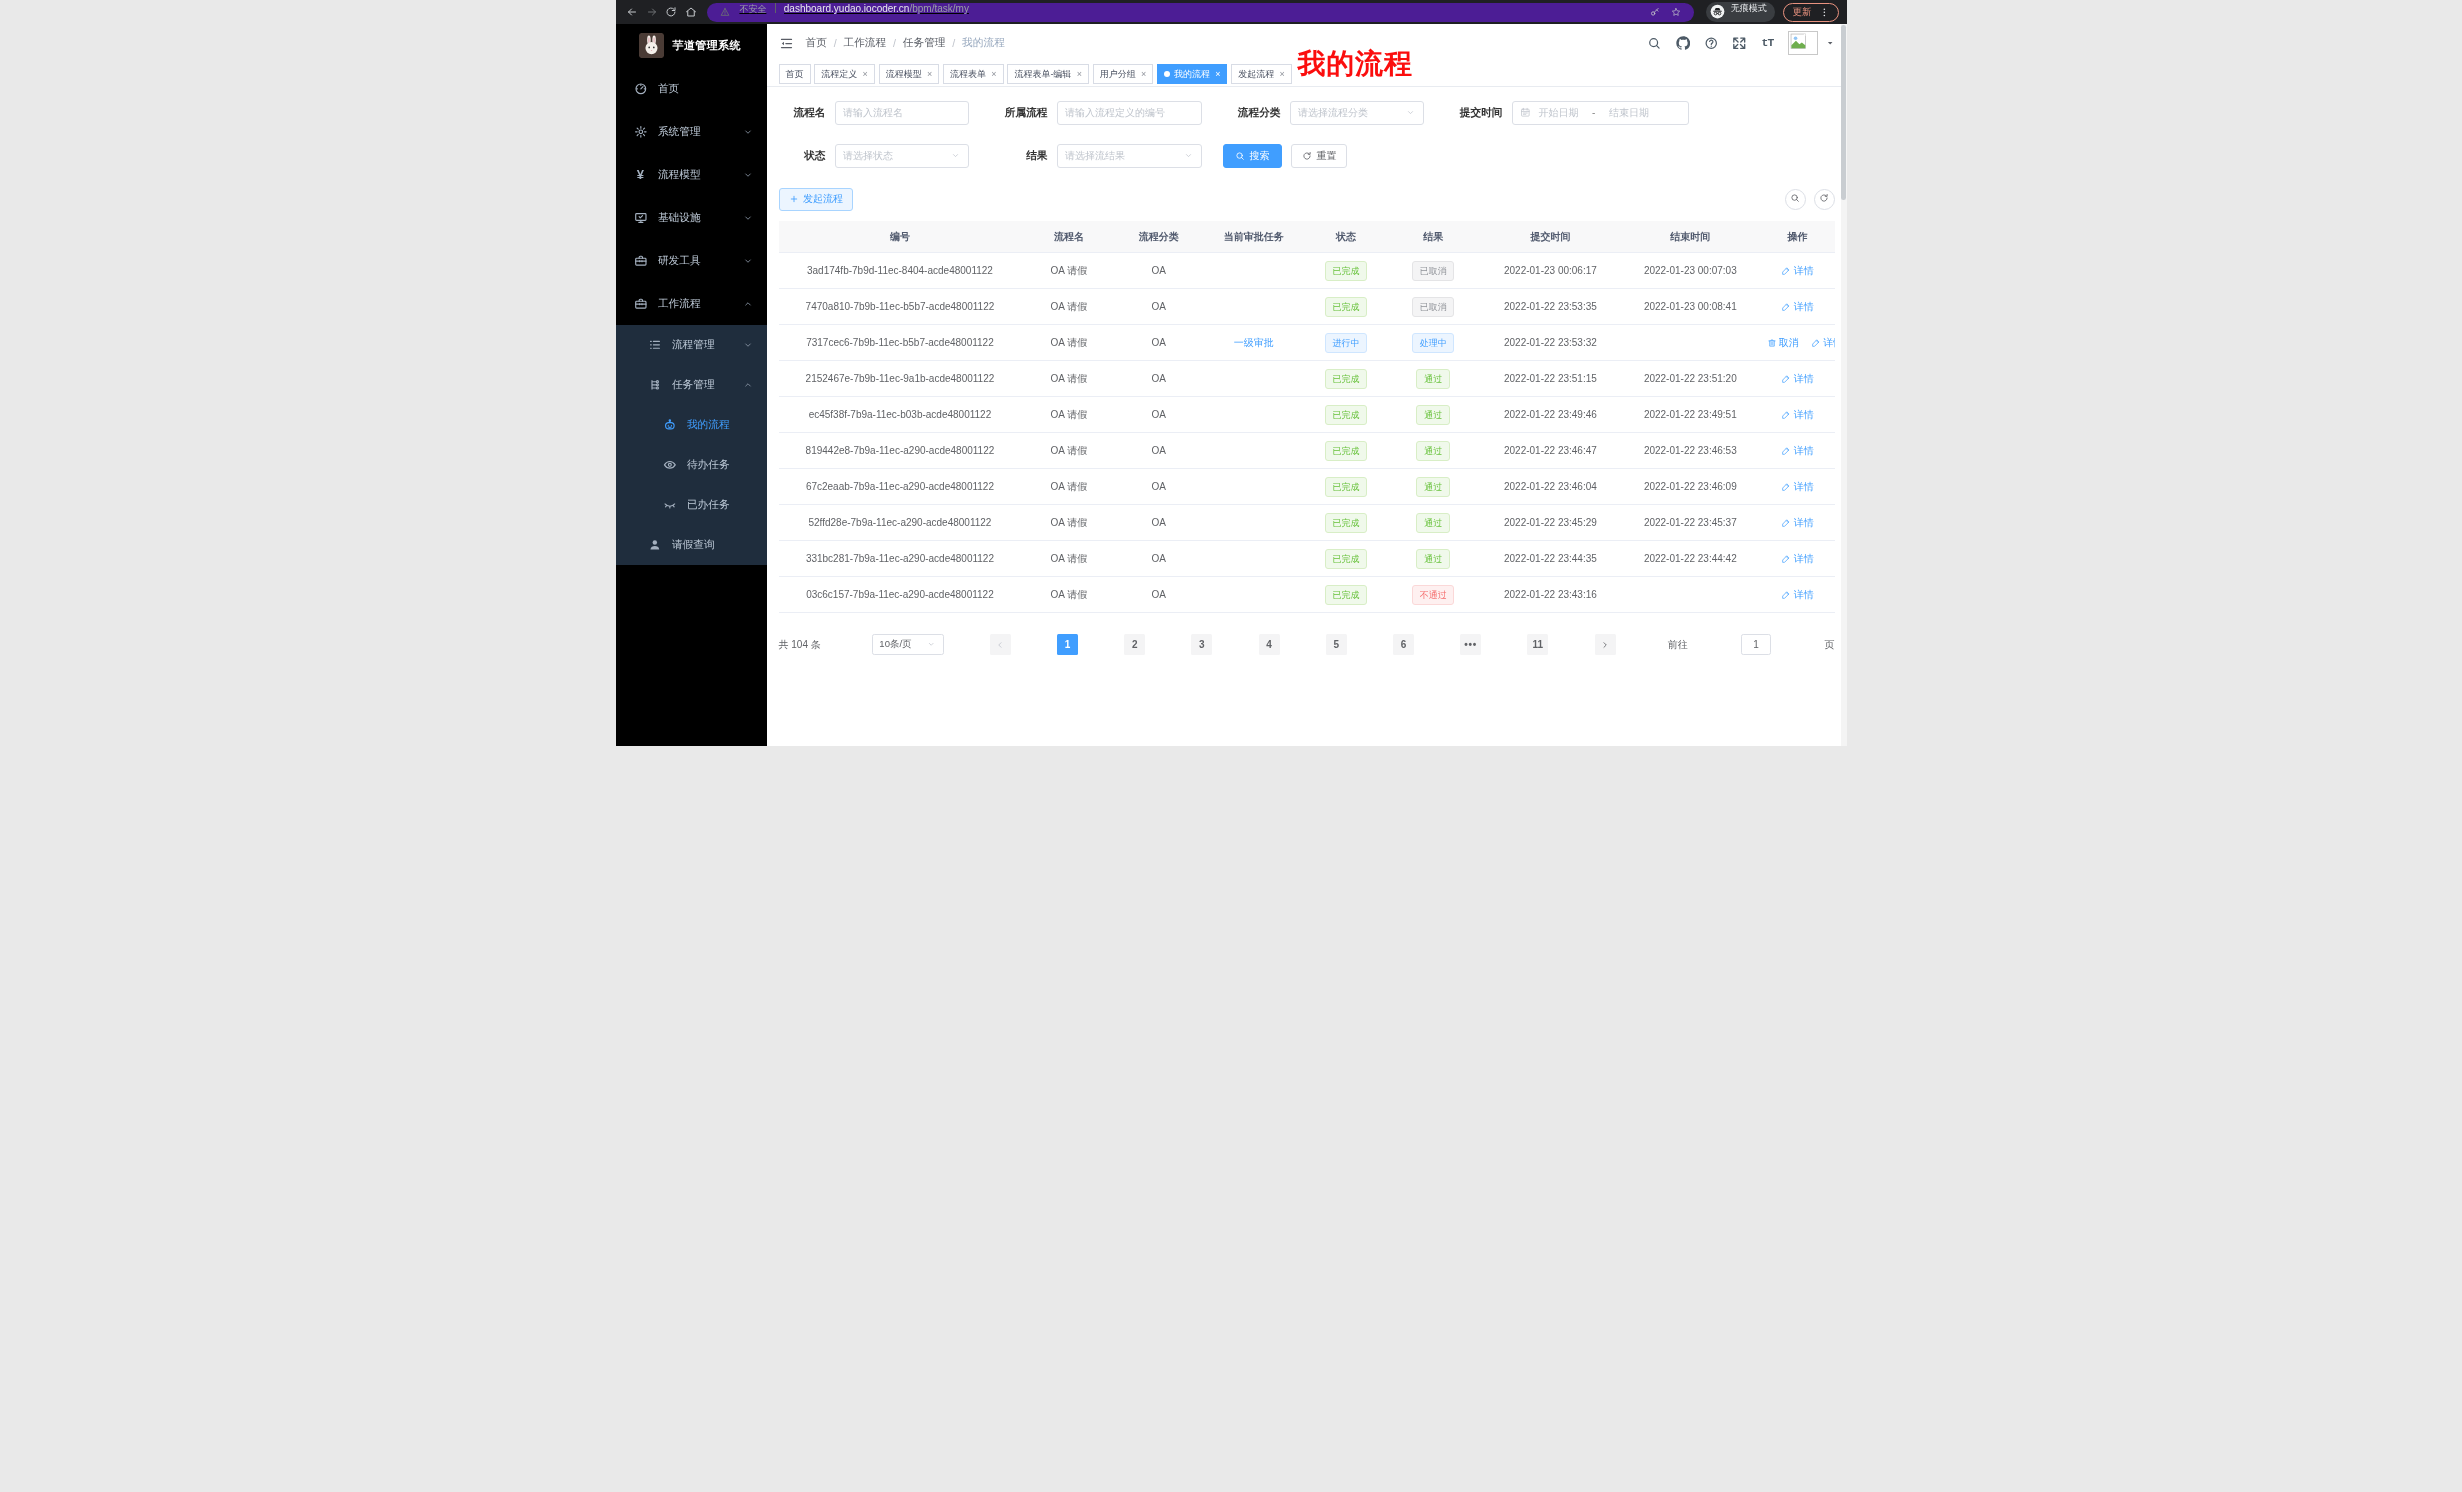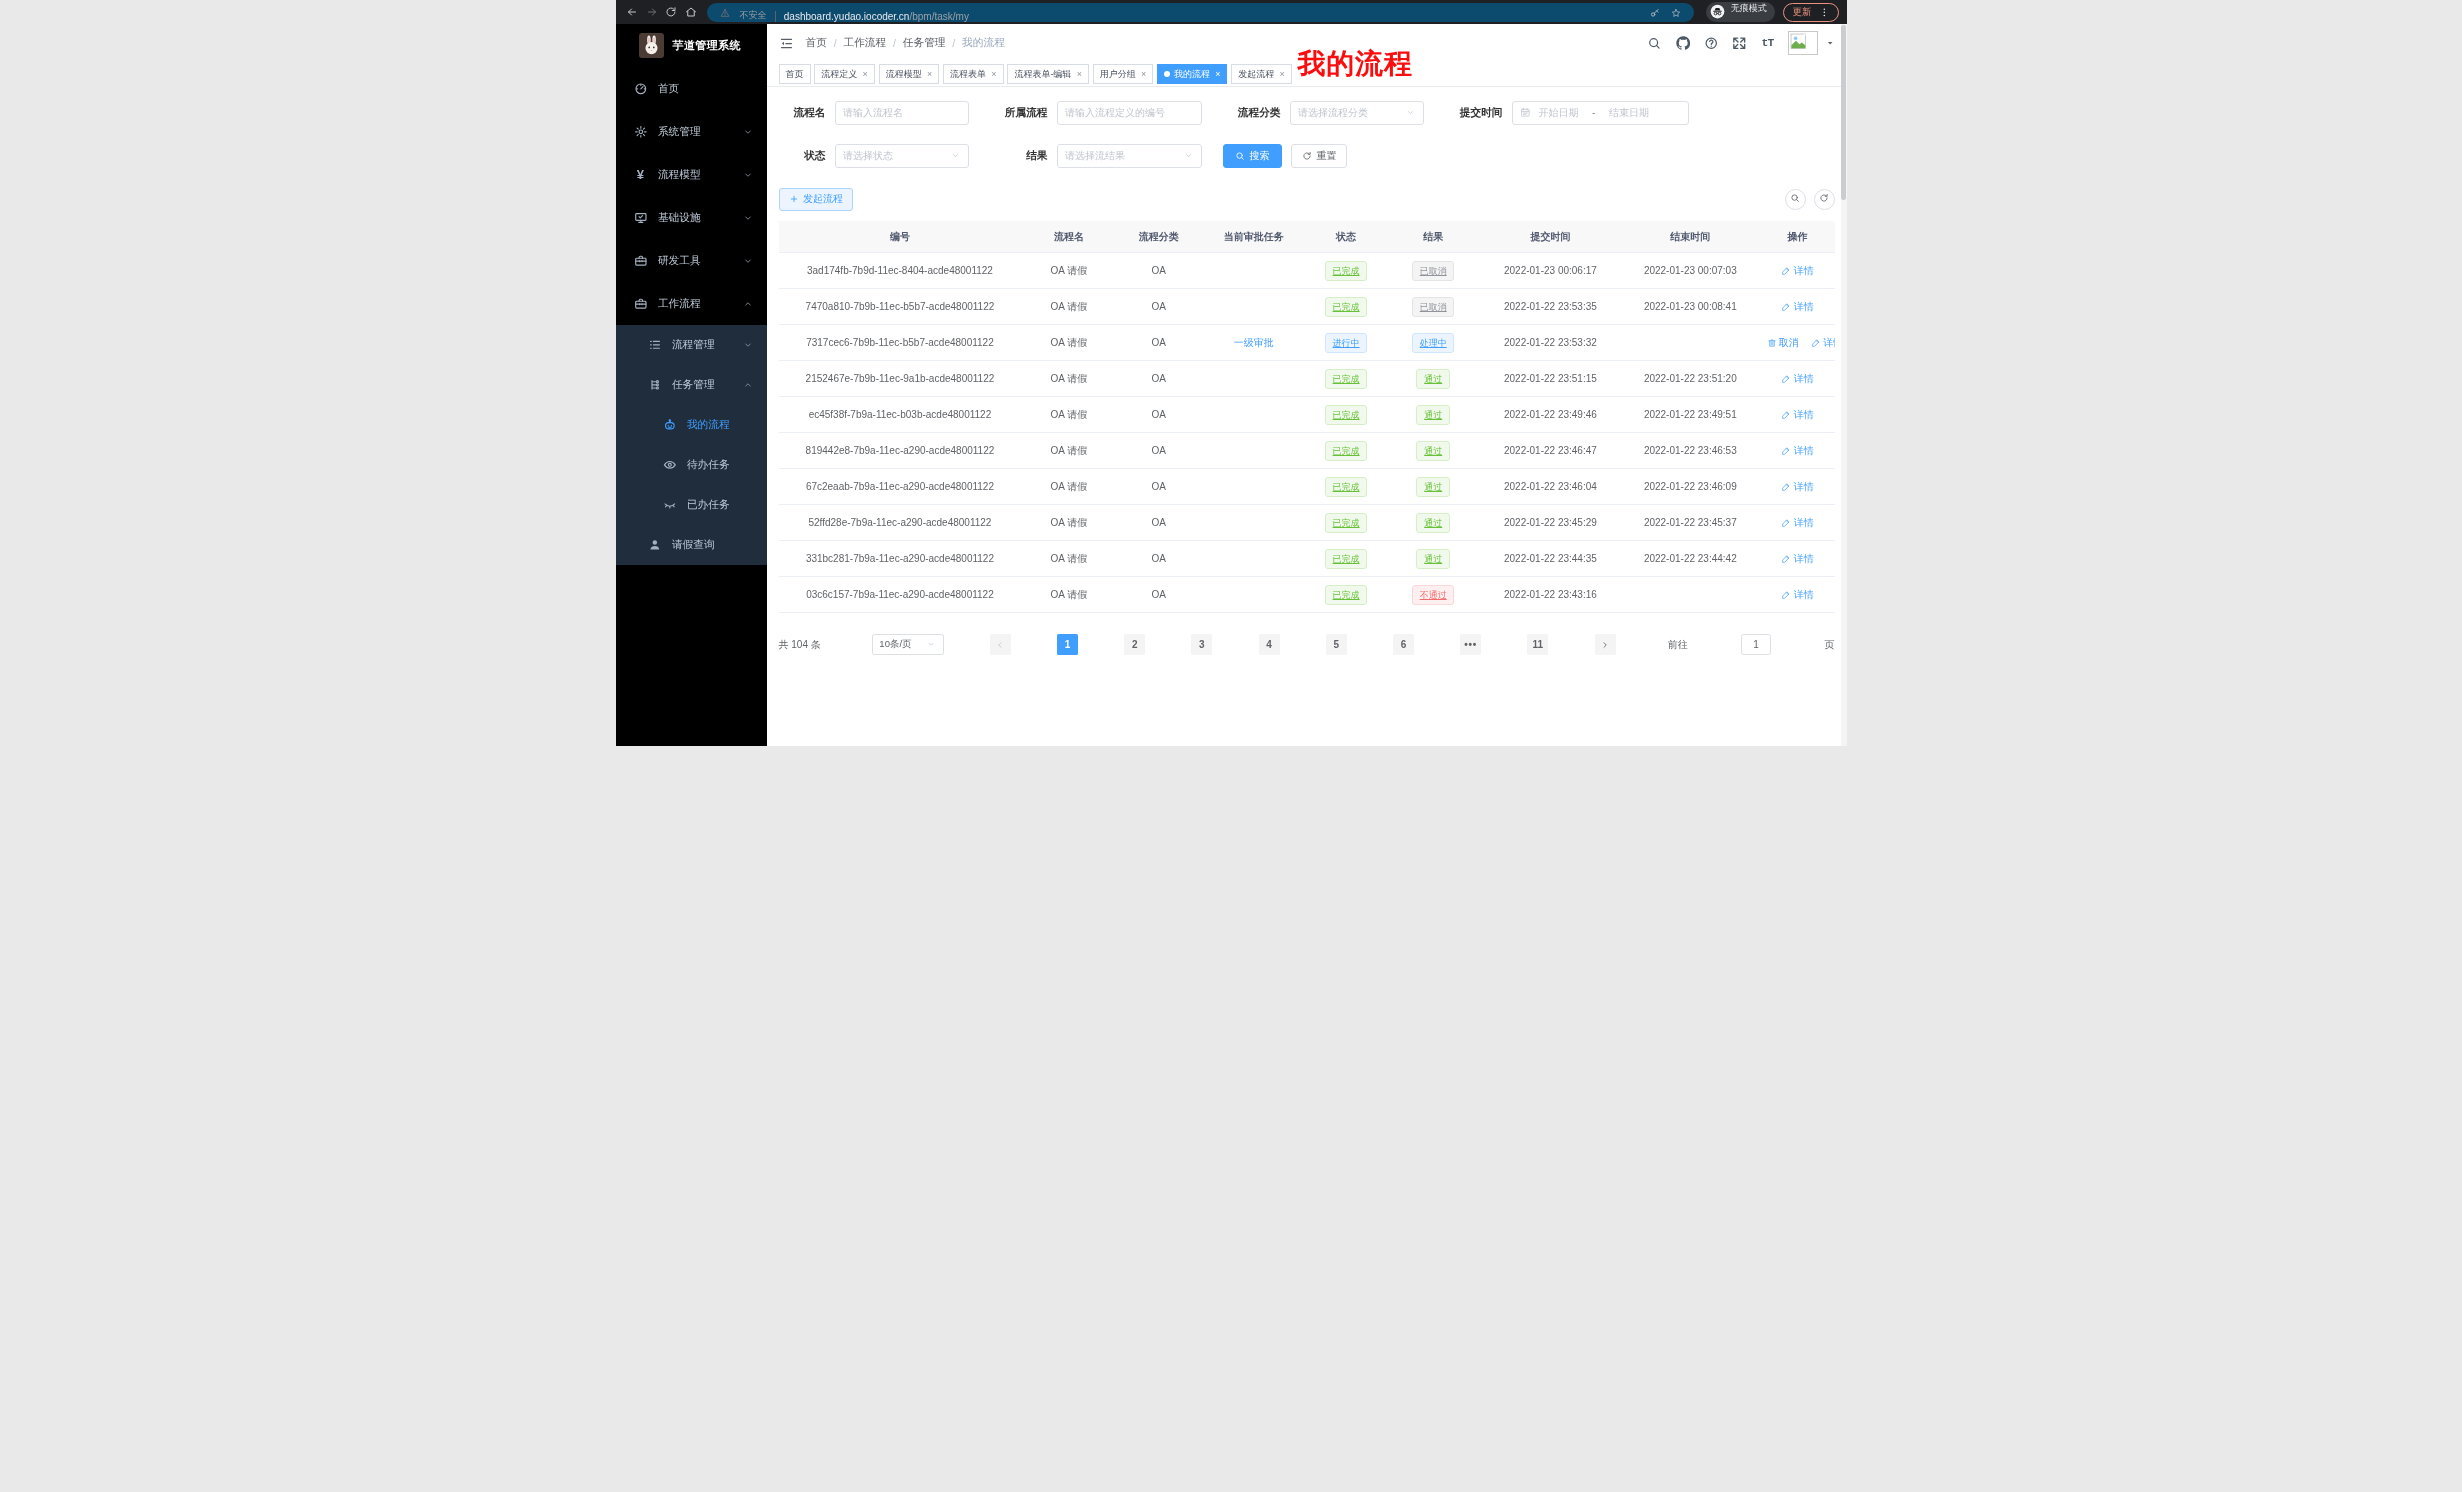--- a/index.html
+++ b/index.html
@@ -5,21 +5,21 @@
   * { margin:0; padding:0; box-sizing:border-box; }
   html,body { background:#e9e9e9; }
   body { font-family:"Liberation Sans","DejaVu Sans",sans-serif; }
   .screen { width:1231px; height:746px; background:#fff; position:relative; overflow:hidden; margin:0 auto; }
 
   
   .browser-bar { height:24px; background:#1f2023; display:flex; align-items:center; padding:0 7.6px; gap:1.5px; }
   .bicon { width:18px; height:18px; display:inline-flex; align-items:center; justify-content:center; color:#c6c9cd; flex-shrink:0; }
   .bicon svg { width:12px; height:12px; }
   .bicon.dim { color:#6e7174; }
-  .omnibox { flex:1; height:19px; background:#0c4a6e; border-radius:10px; margin:0 6px; display:flex; align-items:flex-end; padding:0 9px; gap:5.3px; min-width:0; }
+  .omnibox { flex:1; height:19px; background:#4c1d95; border-radius:10px; margin:0 6px; display:flex; align-items:flex-start; padding:0 9px; gap:5.3px; min-width:0;text-decoration:underline; }
   .omnibox .bicon svg { width:10px; height:10px; }
   .sec-label { color:#9aa0a6; font-size:9px; white-space:nowrap; }
   .om-divider { width:0.8px; height:10.7px; background:#5f6368; margin:0 3px; }
   .url { font-size:10px; white-space:nowrap; overflow:hidden; flex:1; }
   .url .host { color:#e8eaed; }
   .url .path { color:#9aa0a6; }
   .om-right { margin-left:auto; display:flex; align-items:center; gap:3px; }
   .incog-chip { height:20px; border-radius:10px; background:#3a3d41; display:flex; align-items:flex-start; gap:4.6px; padding:0 8.4px 0 2.3px; color:#e8eaed; font-size:9px; margin-left:4.6px; white-space:nowrap; }
   .incog-chip .bicon svg { width:15px; height:15px; }
   .update-chip { height:19px; border-radius:10px; border:1.1px solid #e8927f; color:#e8927f; display:flex; align-items:center; gap:3.8px; padding:0 4.6px 0 9px; font-size:9.5px; margin-left:6px; white-space:nowrap; }
@@ -95,21 +95,21 @@
   .toolbar-row { display:flex; align-items:center; margin-top:20px; }
   .btn-create { height:23px; padding:0 9px; background:#ecf5ff; border:0.8px solid #a8d4ff; color:#409eff; }
   .circle-btns { margin-left:auto; display:flex; gap:7.6px; }
   .circle-btn { width:21px; height:21px; border-radius:50%; border:0.8px solid #dcdfe6; background:#fff; color:#606266; display:inline-flex; align-items:center; justify-content:center; cursor:pointer; }
   .circle-btn svg { width:10px; height:10px; }
 
   
   table.grid { width:100%; border-collapse:collapse; margin-top:10.7px; table-layout:fixed; }
   .grid th { background:#f8f8f9; color:#515a6e; font-size:10px; font-weight:700; padding:8.4px 0; border-bottom:0.8px solid #ebeef5; white-space:nowrap; }
   .grid td { font-size:10px; color:#606266; text-align:center; height:36px; border-bottom:0.8px solid #ebeef5; white-space:nowrap; overflow:hidden; }
-  .tag-pill { display:inline-block; height:20px; line-height:18px; padding:0 6.8px; border-radius:3px; font-size:9px; border:0.8px solid transparent;text-decoration:underline; }
+  .tag-pill { display:inline-block; height:20px; line-height:18px; padding:0 6.8px; border-radius:3px; font-size:9px; border:0.8px solid transparent; }
   .tag-pill.success { color:#67c23a; background:#f0f9eb; border-color:#d8eec6; }
   .tag-pill.info    { color:#909399; background:#f4f4f5; border-color:#e4e4e6; }
   .tag-pill.primary { color:#409eff; background:#ecf5ff; border-color:#cfe6ff; }
   .tag-pill.danger  { color:#f56c6c; background:#fef0f0; border-color:#fbd8d8; }
   .task-link { color:#409eff; cursor:pointer; }
   .op-link { color:#409eff; display:inline-flex; align-items:center; gap:2.3px; margin:0 6px; cursor:pointer; }
   .op-ic { width:10px; height:10px; display:inline-flex; }
   .op-ic svg { width:10px; height:10px; }
 
   

